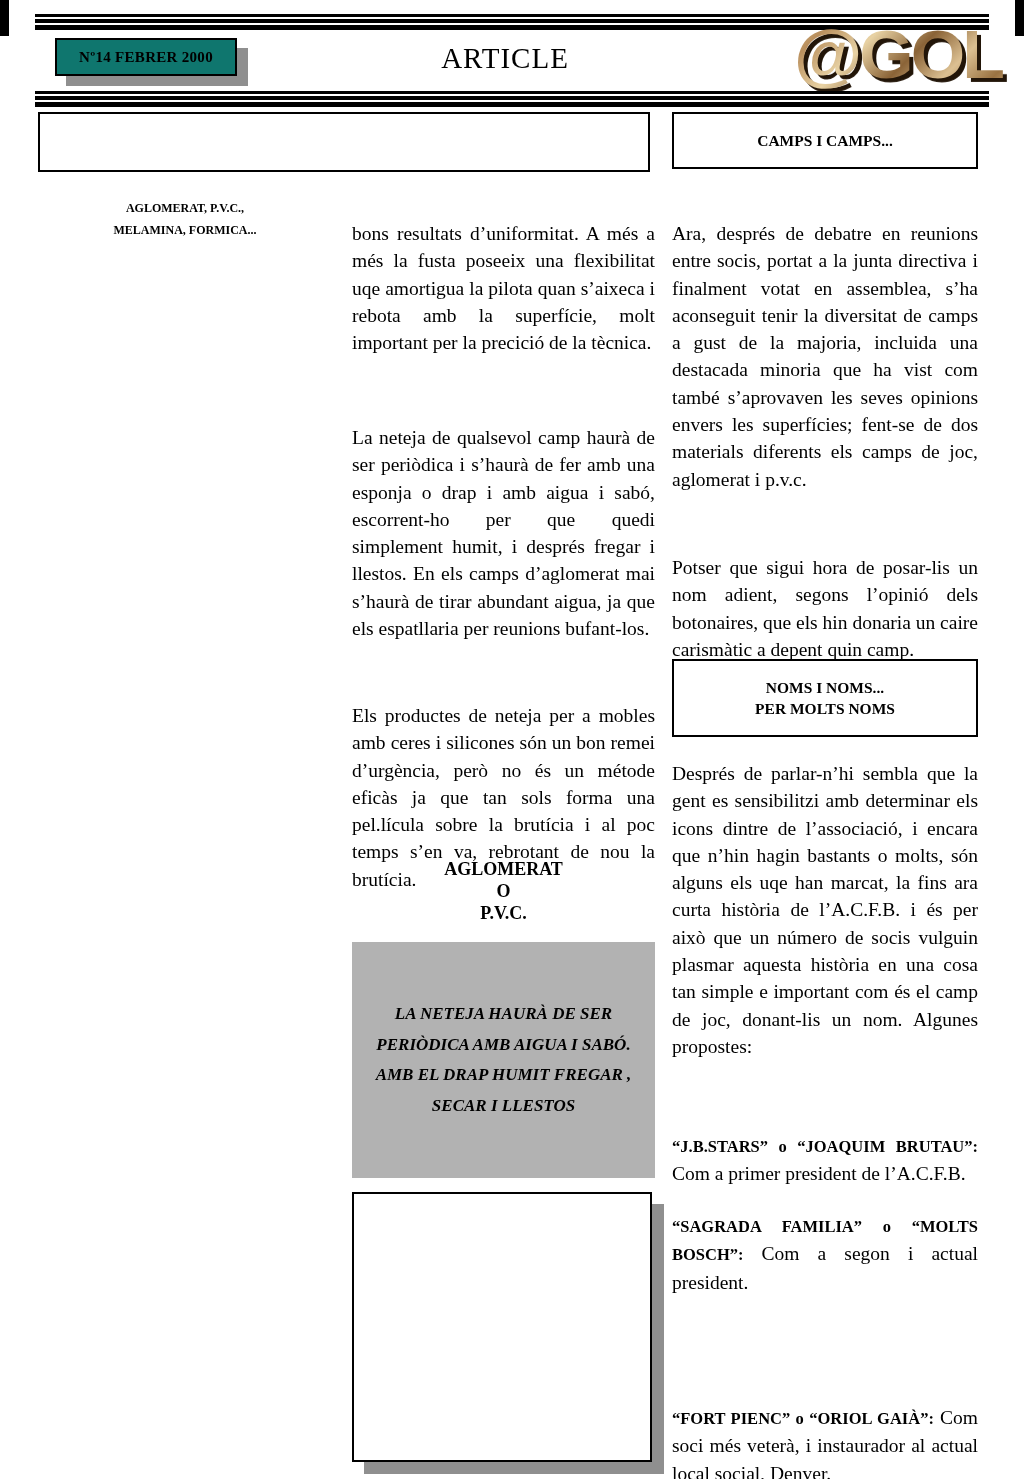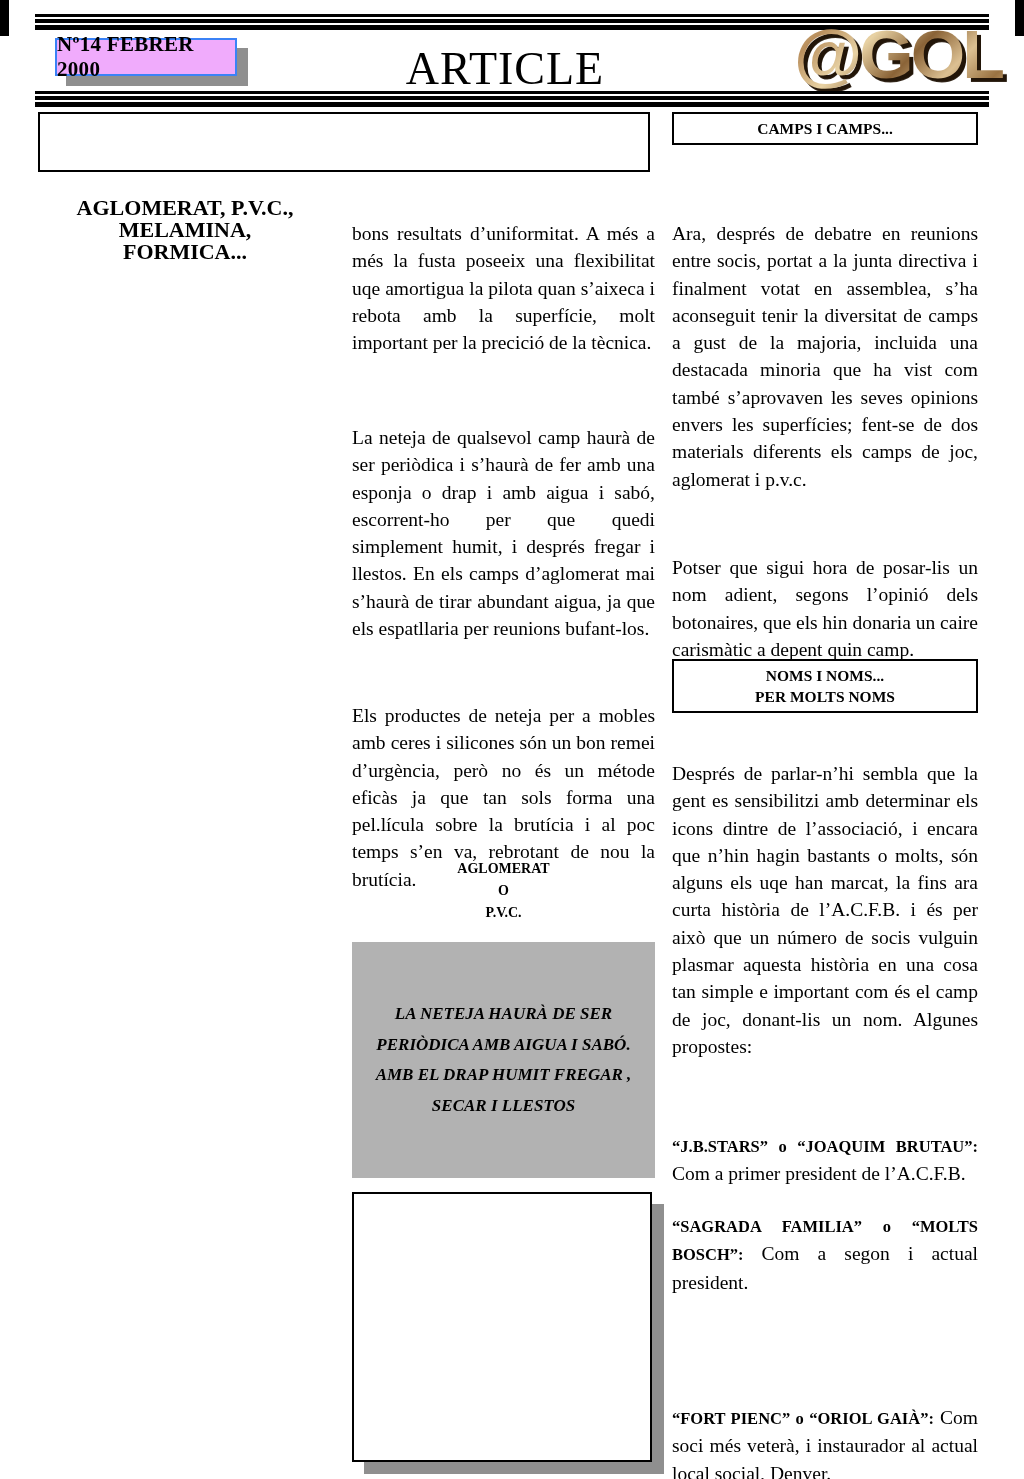--- a/index.html
+++ b/index.html
@@ -10,53 +10,53 @@
   .corner-left{left:0;}
   .corner-right{left:1015px;}
 
   .rule{position:absolute;left:35px;width:954px;}
   .rule-top{top:14px;}
   .rule-mid{top:91px;}
   .rule .l1{height:3px;background:#000;margin-bottom:2px;}
   .rule .l2{height:4px;background:#000;margin-bottom:2px;}
   .rule .l3{height:5px;background:#000;}
 
-  .issue-box{position:absolute;left:55px;top:38px;width:178px;height:34px;background:#f0abfc;
-             border:2px solid #3b82f6;box-shadow:11px 10px 0 #8f8f8f;
+  .issue-box{position:absolute;left:55px;top:38px;width:178px;height:34px;background:#0f766e;
+             border:2px solid #000000;box-shadow:11px 10px 0 #8f8f8f;
              display:flex;align-items:center;justify-content:center;
-             font-weight:bold;font-size:21px;letter-spacing:.3px;}
+             font-weight:bold;font-size:15px;letter-spacing:.3px;}
 
   .page-title{position:absolute;left:355px;top:42px;width:300px;text-align:center;
-              font-size:46px;letter-spacing:1px;font-weight:normal;}
+              font-size:29px;letter-spacing:1px;font-weight:normal;}
 
   .logo{position:absolute;left:778px;top:18px;width:240px;text-align:center;white-space:nowrap;
         font-family:"Liberation Sans","DejaVu Sans",sans-serif;font-weight:bold;
         font-size:70px;line-height:72px;letter-spacing:-3px;transform:scaleY(0.98);
         background:linear-gradient(135deg,#ecd8b0 0%,#b98f5d 18%,#e8d2a4 36%,#8a6337 55%,#dcc092 72%,#9a7342 88%,#d3b383 100%);
         -webkit-background-clip:text;background-clip:text;color:transparent;
         filter:drop-shadow(4px 4px 0 #221508);}
 
   .top-empty-box{position:absolute;left:38px;top:112px;width:608px;height:56px;
                  border:2px solid #000;background:#fff;}
 
   .boxed-header{position:absolute;left:672px;width:302px;border:2px solid #000;background:#fff;
-                text-align:center;font-weight:bold;font-size:15.5px;line-height:21px;padding:4px 0;}
+                text-align:center;font-weight:bold;font-size:15.5px;line-height:21px;padding:16px 0;}
   .camps-box{top:112px;}
   .noms-box{top:659px;}
 
   .left-col-heading{position:absolute;left:55px;top:197px;width:260px;text-align:center;
-                    font-weight:bold;font-size:22px;line-height:22px;}
+                    font-weight:bold;font-size:12px;line-height:22px;}
 
   .body-par{position:absolute;width:303px;text-align:justify;
             font-size:19.5px;line-height:27.3px;margin-top:42px;}
   .mid{left:352px;}
   .right{left:672px;width:306px;}
 
   .mid-subheading{position:absolute;left:352px;top:858px;width:303px;text-align:center;
-                  font-weight:bold;font-size:14px;line-height:22px;}
+                  font-weight:bold;font-size:18px;line-height:22px;}
 
   .gray-box{position:absolute;left:352px;top:942px;width:303px;height:236px;background:#b2b2b2;
             display:flex;flex-direction:column;justify-content:center;align-items:center;
             padding:0;box-sizing:border-box;}
   .gray-box-text{width:270px;text-align:center;font-weight:bold;font-style:italic;
                  font-size:17px;line-height:30.5px;}
 
   .photo-box{position:absolute;left:352px;top:1192px;width:296px;height:266px;background:#fff;
              border:2px solid #000;box-shadow:12px 12px 0 #8f8f8f;}
 

